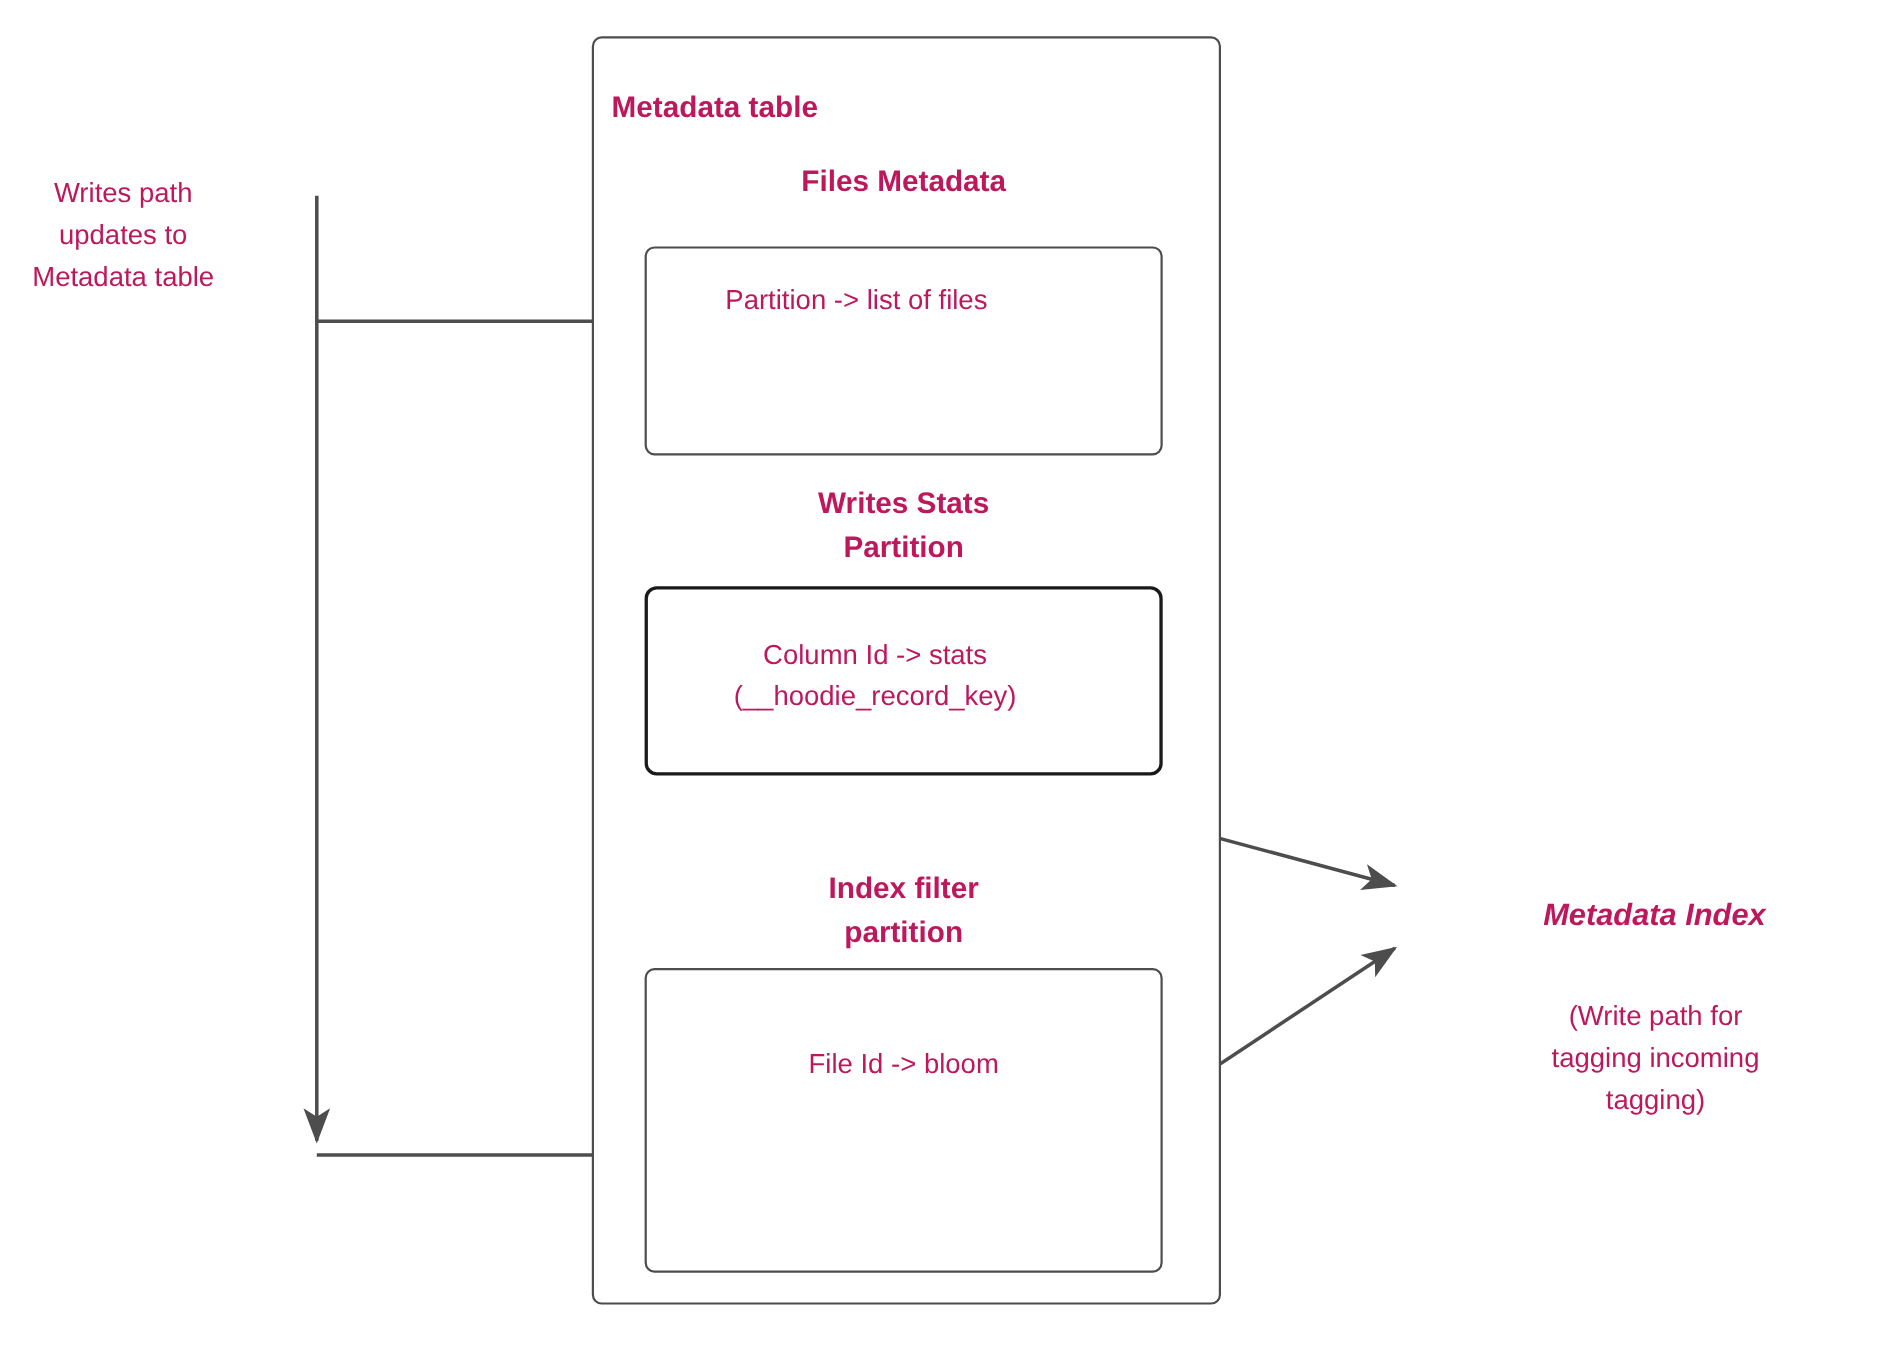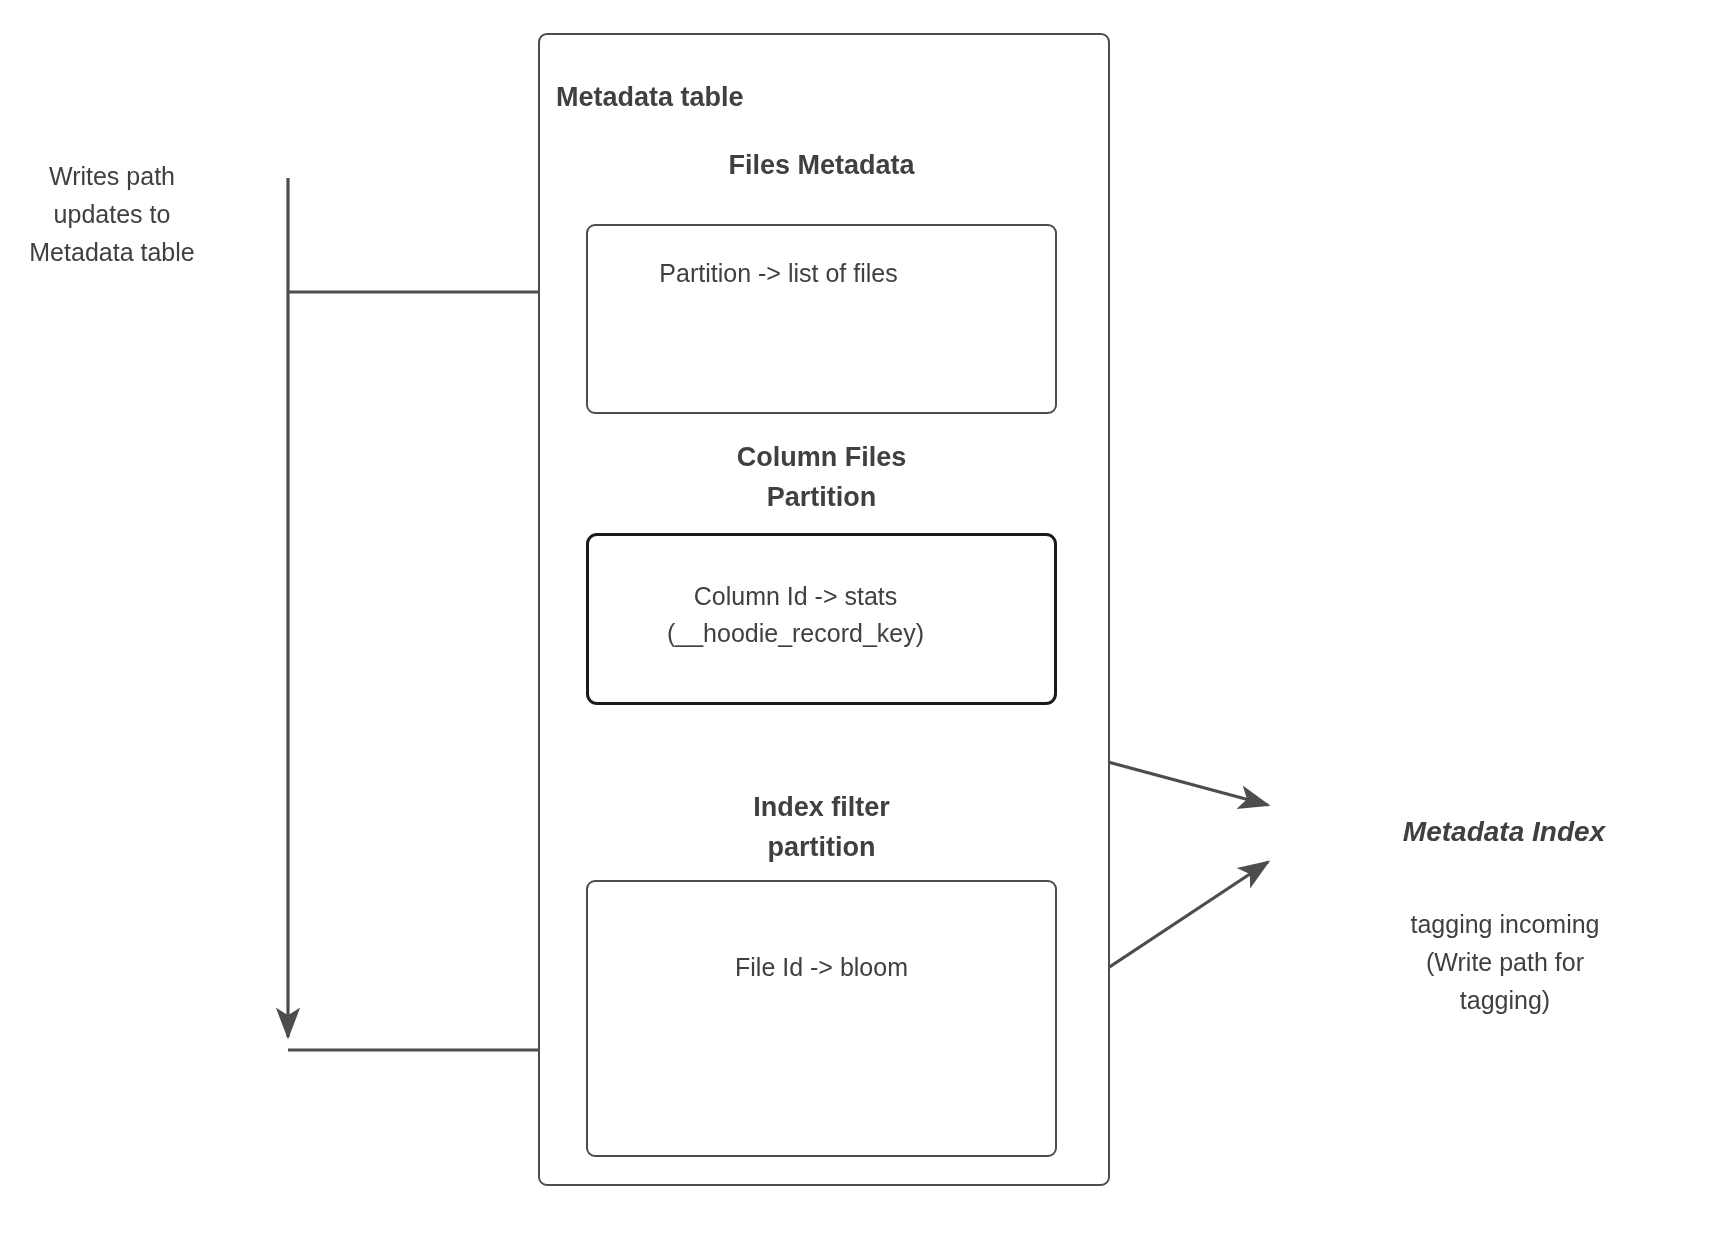--- a/index.html
+++ b/index.html
@@ -4,21 +4,21 @@
 <style>
   html,body{margin:0;padding:0;background:#ffffff;}
   body{width:1718px;height:1244px;font-family:"Liberation Sans",sans-serif;color:#1a1a1a;overflow:hidden;}
   #stage{position:relative;width:1718px;height:1244px;}
 
   .svg-layer{position:absolute;left:0;top:0;width:1718px;height:1244px;}
 
   .box{position:absolute;box-sizing:border-box;border:2px solid #4d4d4d;border-radius:9px;background:#ffffff;}
   .box.thick{border:3px solid #1a1a1a;border-radius:11px;}
 
-  .txt{position:absolute;box-sizing:border-box;text-align:center;color:#404040;}
+  .txt{position:absolute;box-sizing:border-box;text-align:center;color:#be185d;}
   .bold{font-weight:bold;}
 
   
   #metadata-table-container{left:538px;top:33px;width:572px;height:1153px;}
   #metadata-table-title{left:556px;top:80px;width:300px;text-align:left;font-size:27px;line-height:34px;}
 
   
   #files-partition-title{left:586px;top:148px;width:471px;font-size:27px;line-height:34px;}
   #files-partition-box{left:586px;top:224px;width:471px;height:190px;}
   #files-partition-box-label{left:586px;top:256px;width:385px;font-size:25px;line-height:34px;}
@@ -80,21 +80,21 @@
 
   <div class="txt bold" id="metadata-table-title">Metadata table</div>
 
   <div class="txt bold" id="files-partition-title">Files Metadata</div>
 
   <div class="box" id="files-partition-box"></div>
 
   <div class="txt" id="files-partition-box-label">Partition -&gt; list of files</div>
 
   <div class="txt bold" id="column-stats-partition-title">
-    <div>Column Files</div>
+    <div>Writes Stats</div>
     <div>Partition</div>
   </div>
 
   <div class="box thick" id="column-stats-partition-box"></div>
 
   <div class="txt" id="column-stats-partition-box-label">
     <div>Column Id  -&gt; stats</div>
     <div>(__hoodie_record_key)</div>
   </div>
 
@@ -109,18 +109,18 @@
 
   <div class="txt" id="writes-label">
     <div>Writes path</div>
     <div>updates to</div>
     <div>Metadata table</div>
   </div>
 
   <div class="txt bold" id="metadata-index-title">Metadata Index</div>
 
   <div class="txt" id="metadata-index-caption">
+    <div>(Write path for</div>
     <div>tagging incoming</div>
-    <div>(Write path for</div>
     <div>tagging)</div>
   </div>
 
 </div>
 
 </body></html>

